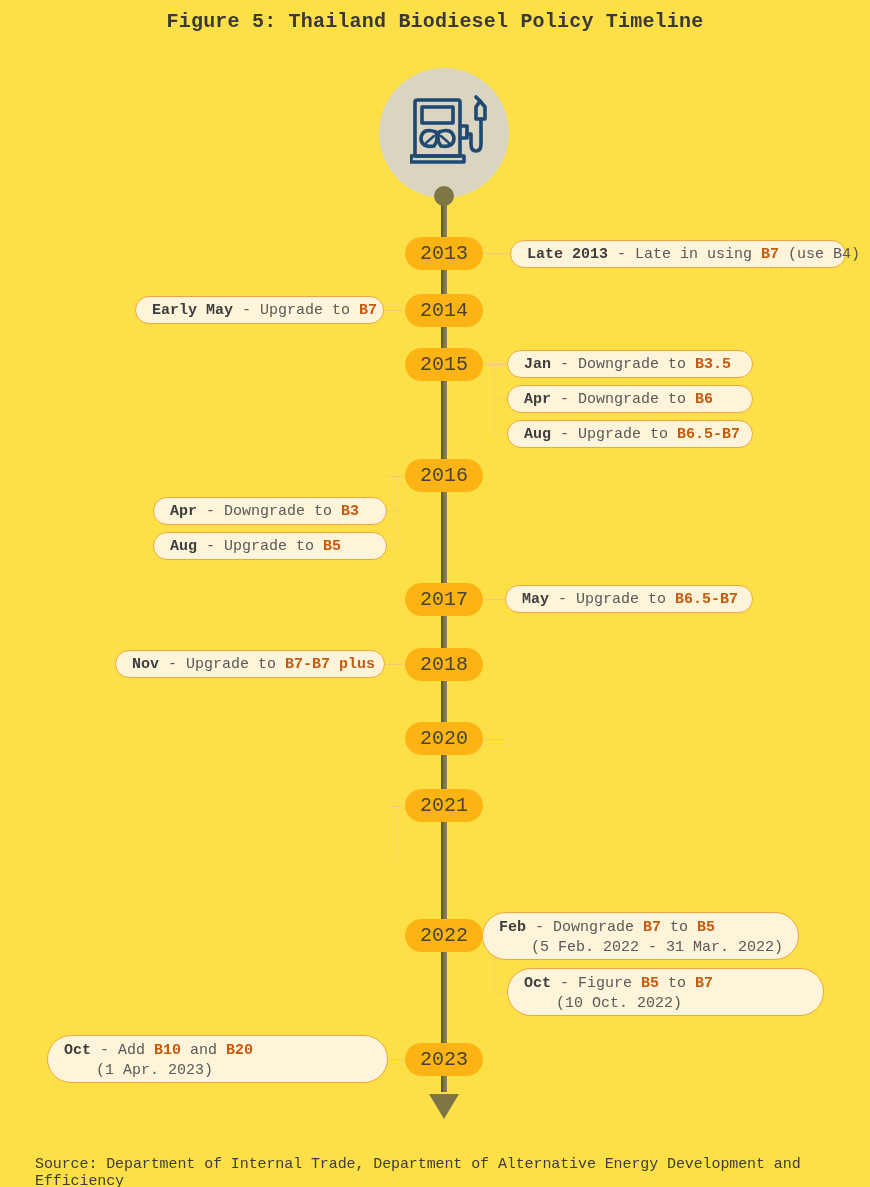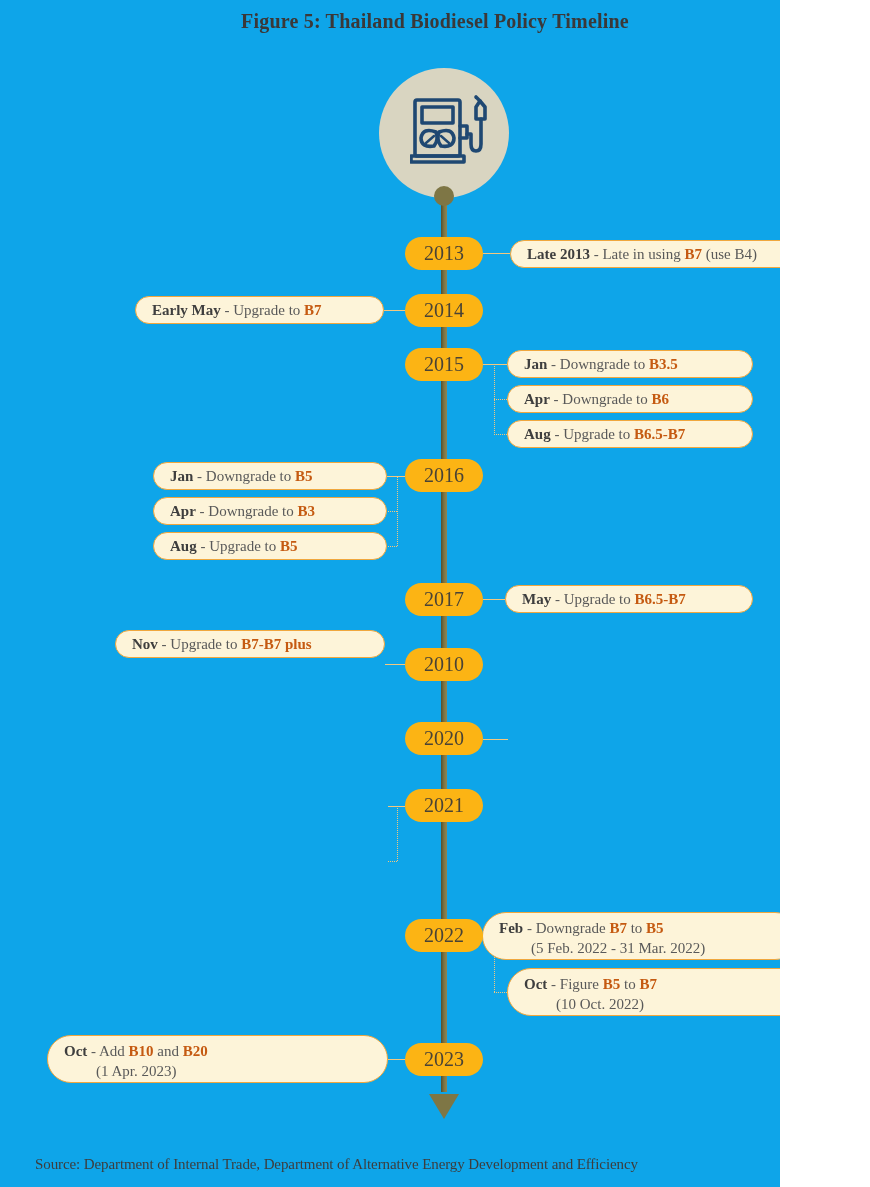--- a/index.html
+++ b/index.html
@@ -1,18 +1,18 @@
 <!DOCTYPE html>
 <html style="--title: #3b3838; --badge: #fcb414; --badge-text: #4a4335; --callout-bg: #fdf4d9; --callout-border: #f0a73e; --code: #c55a11; --connector: #f3c87f; --olive: #7e7645; --circle: #d9d5c1; --icon: #1f4872;"><head>
 <meta charset="utf-8">
 <style>
   html,body{margin:0;padding:0;background:#ffffff;}
   .canvas{
-    position:relative;width:780px;height:1187px;background:#0ea5e9;
-    font-family:Liberation Serif, serif;overflow:hidden;
+    position:relative;width:870px;height:1187px;background:#fde047;
+    font-family:Liberation Mono, monospace;overflow:hidden;
   }
   .title{
     position:absolute;top:10px;left:0;width:870px;text-align:center;
     font-size:20px;font-weight:700;color:var(--title);letter-spacing:.2px;
   }
   .circle{
     position:absolute;left:379px;top:68px;width:130px;height:130px;
     border-radius:50%;background:var(--circle);z-index:2;
   }
   .pump-svg{position:absolute;left:410px;top:94px;z-index:3;}
@@ -78,21 +78,21 @@
   <div class="start-dot"></div>
 
   <div class="tline"></div>
   <div class="arrowhead"></div>
 
   <div class="badge" style="left:405px;top:237px">2013</div>
   <div class="badge" style="left:405px;top:294px">2014</div>
   <div class="badge" style="left:405px;top:348px">2015</div>
   <div class="badge" style="left:405px;top:459px">2016</div>
   <div class="badge" style="left:405px;top:583px">2017</div>
-  <div class="badge" style="left:405px;top:648px">2010</div>
+  <div class="badge" style="left:405px;top:648px">2018</div>
   <div class="badge" style="left:405px;top:722px">2020</div>
   <div class="badge" style="left:405px;top:789px">2021</div>
   <div class="badge" style="left:405px;top:919px">2022</div>
   <div class="badge" style="left:405px;top:1043px">2023</div>
 
   <div class="conn" style="left:483px;top:253px;width:27px"></div>
   <div class="callout one" style="left:510px;top:240px;width:336px;height:28px">
     <span class="cline"><span class="seg-strong">Late 2013</span><span class="seg-plain"> - Late in using </span><span class="seg-code">B7</span><span class="seg-plain"> (use B4)</span></span>
   </div>
 
@@ -112,37 +112,34 @@
     <span class="cline"><span class="seg-strong">Apr</span><span class="seg-plain"> - Downgrade to </span><span class="seg-code">B6</span></span>
   </div>
   <div class="callout one" style="left:507px;top:420px;width:246px;height:28px">
     <span class="cline"><span class="seg-strong">Aug</span><span class="seg-plain"> - Upgrade to </span><span class="seg-code">B6.5-B7</span></span>
   </div>
 
   <div class="conn" style="left:387px;top:476px;width:18px"></div>
   <div class="conn dv" style="left:397px;top:476px;height:70px"></div>
   <div class="conn dh" style="left:388px;top:511px;width:9px"></div>
   <div class="conn dh" style="left:388px;top:546px;width:9px"></div>
-  <div class="callout one" style="left:153px;top:462px;width:234px;height:28px">
-    <span class="cline"><span class="seg-strong">Jan</span><span class="seg-plain"> - Downgrade to </span><span class="seg-code">B5</span></span>
-  </div>
   <div class="callout one" style="left:153px;top:497px;width:234px;height:28px">
     <span class="cline"><span class="seg-strong">Apr</span><span class="seg-plain"> - Downgrade to </span><span class="seg-code">B3</span></span>
   </div>
   <div class="callout one" style="left:153px;top:532px;width:234px;height:28px">
     <span class="cline"><span class="seg-strong">Aug</span><span class="seg-plain"> - Upgrade to </span><span class="seg-code">B5</span></span>
   </div>
 
   <div class="conn" style="left:483px;top:599px;width:22px"></div>
   <div class="callout one" style="left:505px;top:585px;width:248px;height:28px">
     <span class="cline"><span class="seg-strong">May</span><span class="seg-plain"> - Upgrade to </span><span class="seg-code">B6.5-B7</span></span>
   </div>
 
   <div class="conn" style="left:385px;top:664px;width:20px"></div>
-  <div class="callout one" style="left:115px;top:630px;width:270px;height:28px">
+  <div class="callout one" style="left:115px;top:650px;width:270px;height:28px">
     <span class="cline"><span class="seg-strong">Nov</span><span class="seg-plain"> - Upgrade to </span><span class="seg-code">B7-B7 plus</span></span>
   </div>
 
   <div class="conn" style="left:483px;top:739px;width:25px"></div>
 
   <div class="conn" style="left:388px;top:806px;width:17px"></div>
   <div class="conn dv" style="left:397px;top:806px;height:55px"></div>
   <div class="conn dh" style="left:388px;top:861px;width:9px"></div>
 
   <div class="conn" style="left:483px;top:935px;width:24px"></div>

